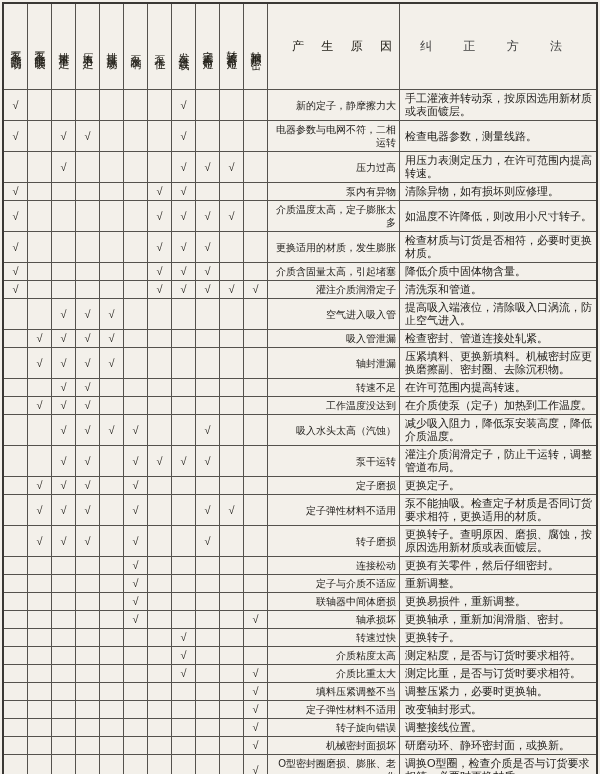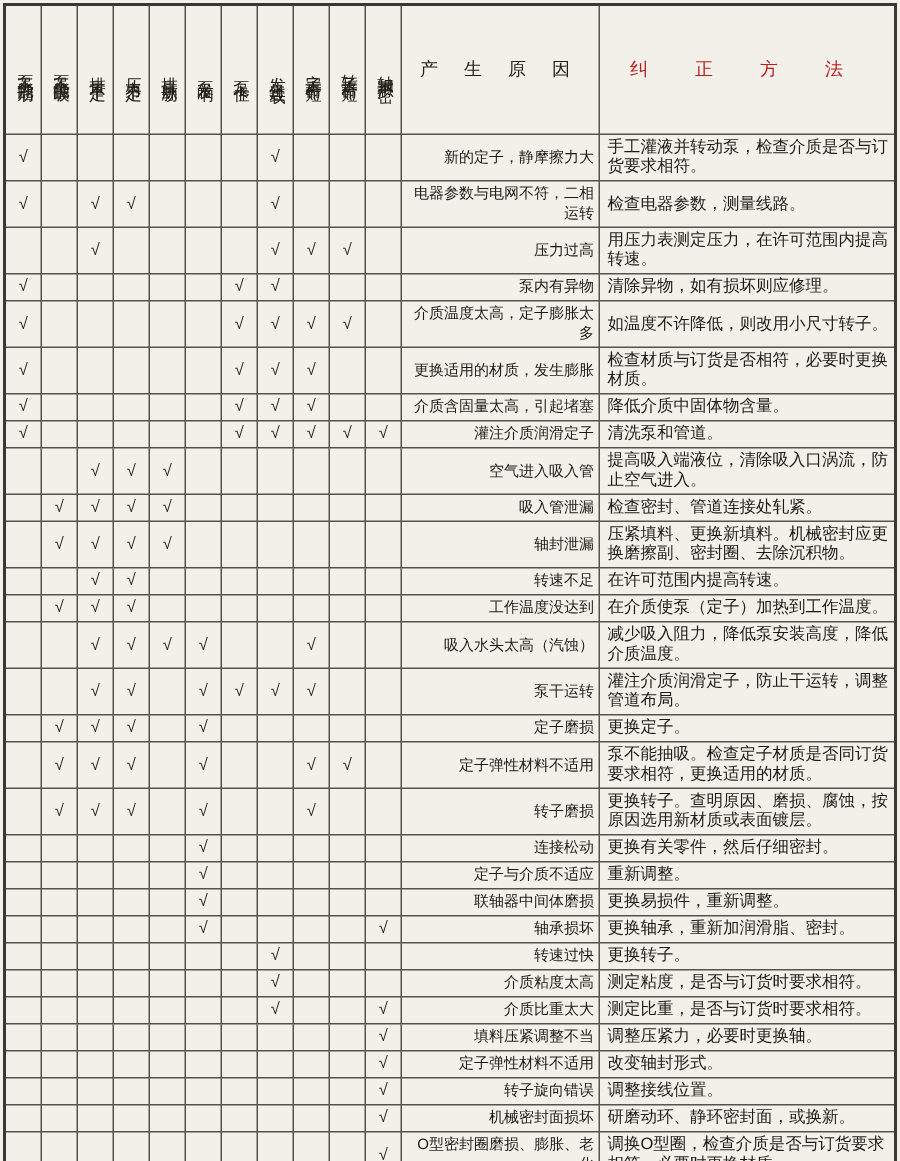--- a/index.html
+++ b/index.html
@@ -33,22 +33,22 @@
   .vtext{
     display:inline-block;
     writing-mode:vertical-lr;
     text-orientation:upright;
     font-size:11px;
     line-height:11px;
     letter-spacing:2px;
     color:#232019;
     white-space:nowrap;
   }
-  th.cause-th{width:131px;font-size:12px;letter-spacing:7px;text-align:center;color:#232019;}
-  th.fix-th{font-size:12px;letter-spacing:14px;text-align:center;color:#b91c1c;}
+  th.cause-th{width:131px;font-size:12px;letter-spacing:7px;text-align:right;color:#232019;}
+  th.fix-th{font-size:12px;letter-spacing:14px;text-align:center;color:#404040;}
   td.chk{
     text-align:center;
     font-size:11px;
     color:#2e2b26;
     line-height:1;
   }
   td.cause{
     font-size:10px;
     line-height:13px;
     padding:2px 3px 2px 5px;
@@ -90,21 +90,21 @@
           <td class="chk"></td>
           <td class="chk"></td>
           <td class="chk"></td>
           <td class="chk"></td>
           <td class="chk"></td>
           <td class="chk">√</td>
           <td class="chk"></td>
           <td class="chk"></td>
           <td class="chk"></td>
           <td class="cause">新的定子，静摩擦力大</td>
-          <td class="fix">手工灌液并转动泵，检查介质是否与订货要求相符。</td>
+          <td class="fix">手工灌液并转动泵，按原因选用新材质或表面镀层。</td>
         </tr>
         <tr>
           <td class="chk">√</td>
           <td class="chk"></td>
           <td class="chk">√</td>
           <td class="chk">√</td>
           <td class="chk"></td>
           <td class="chk"></td>
           <td class="chk"></td>
           <td class="chk">√</td>

